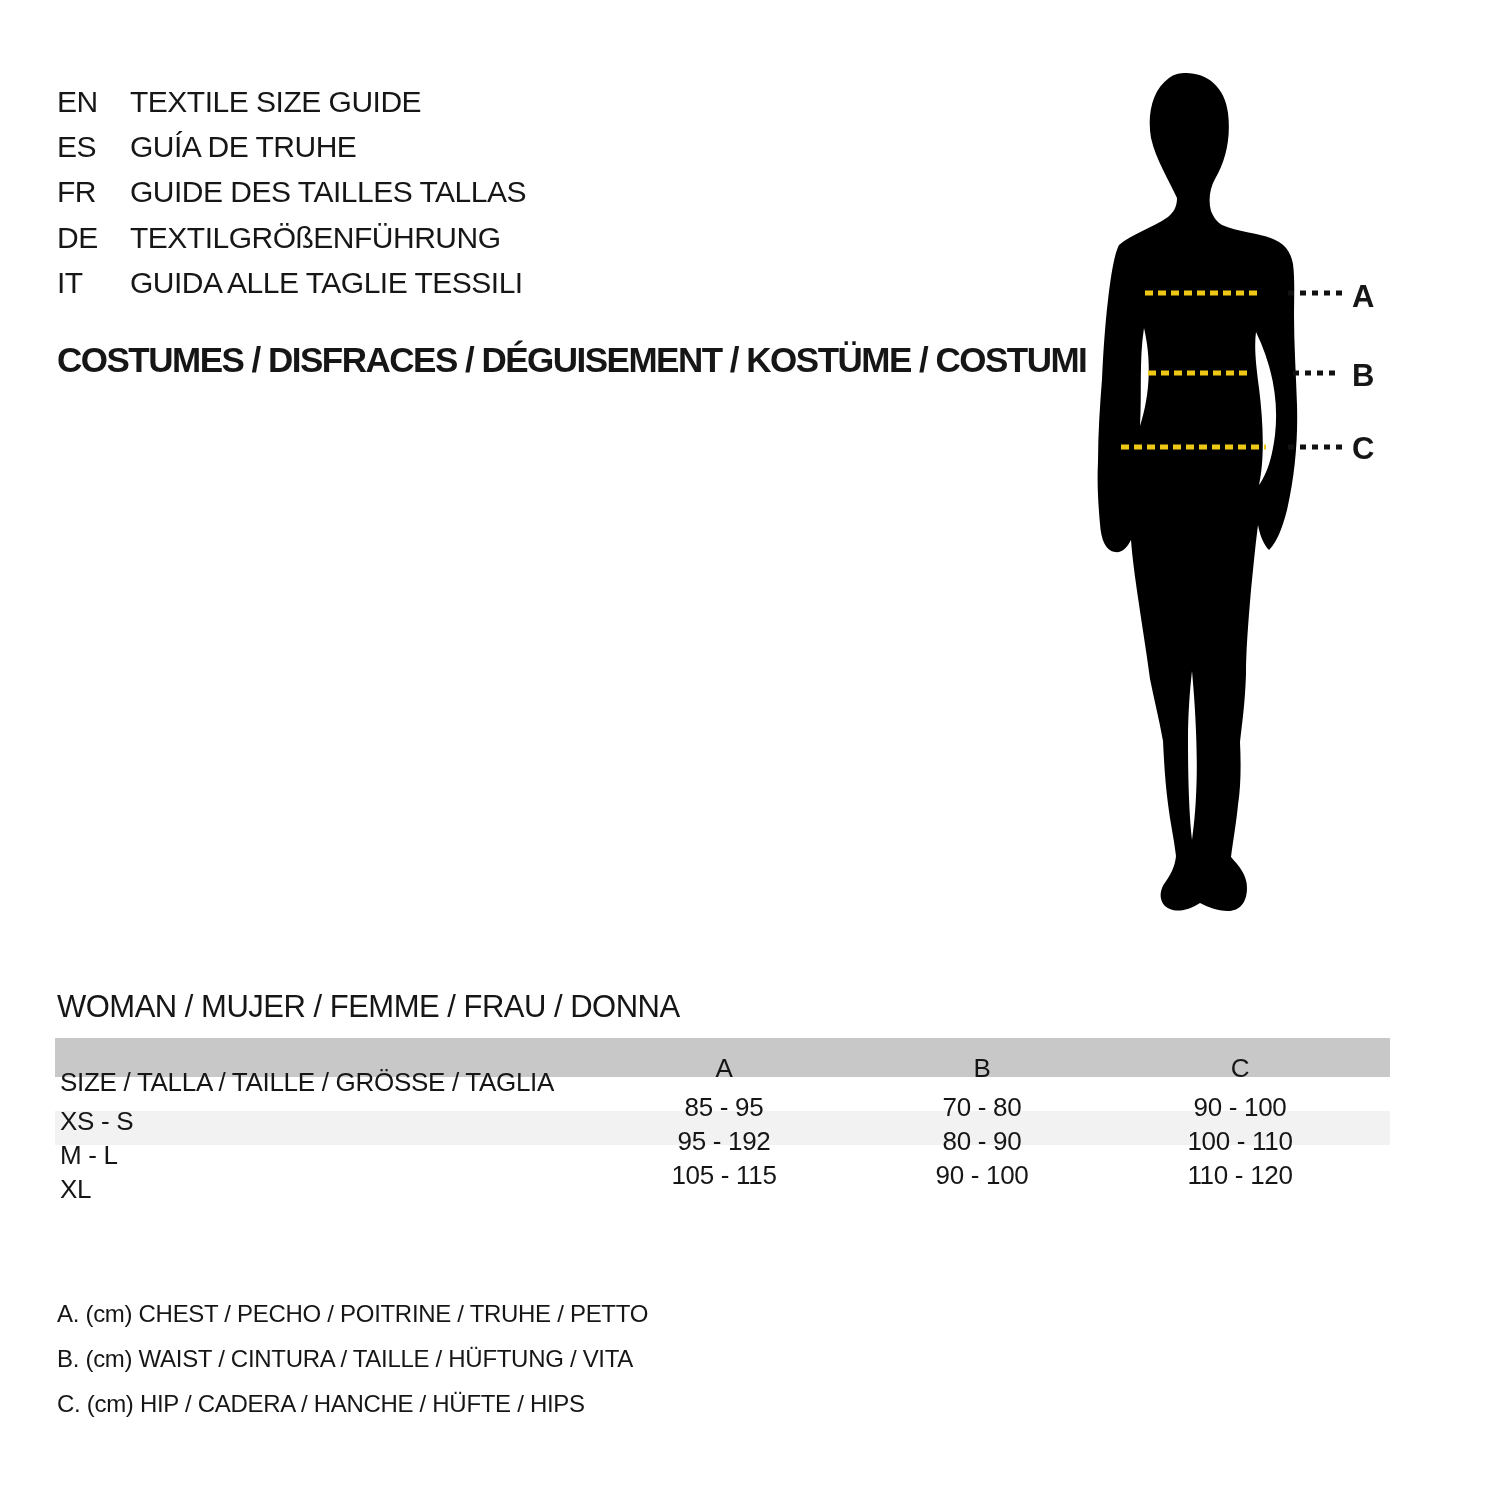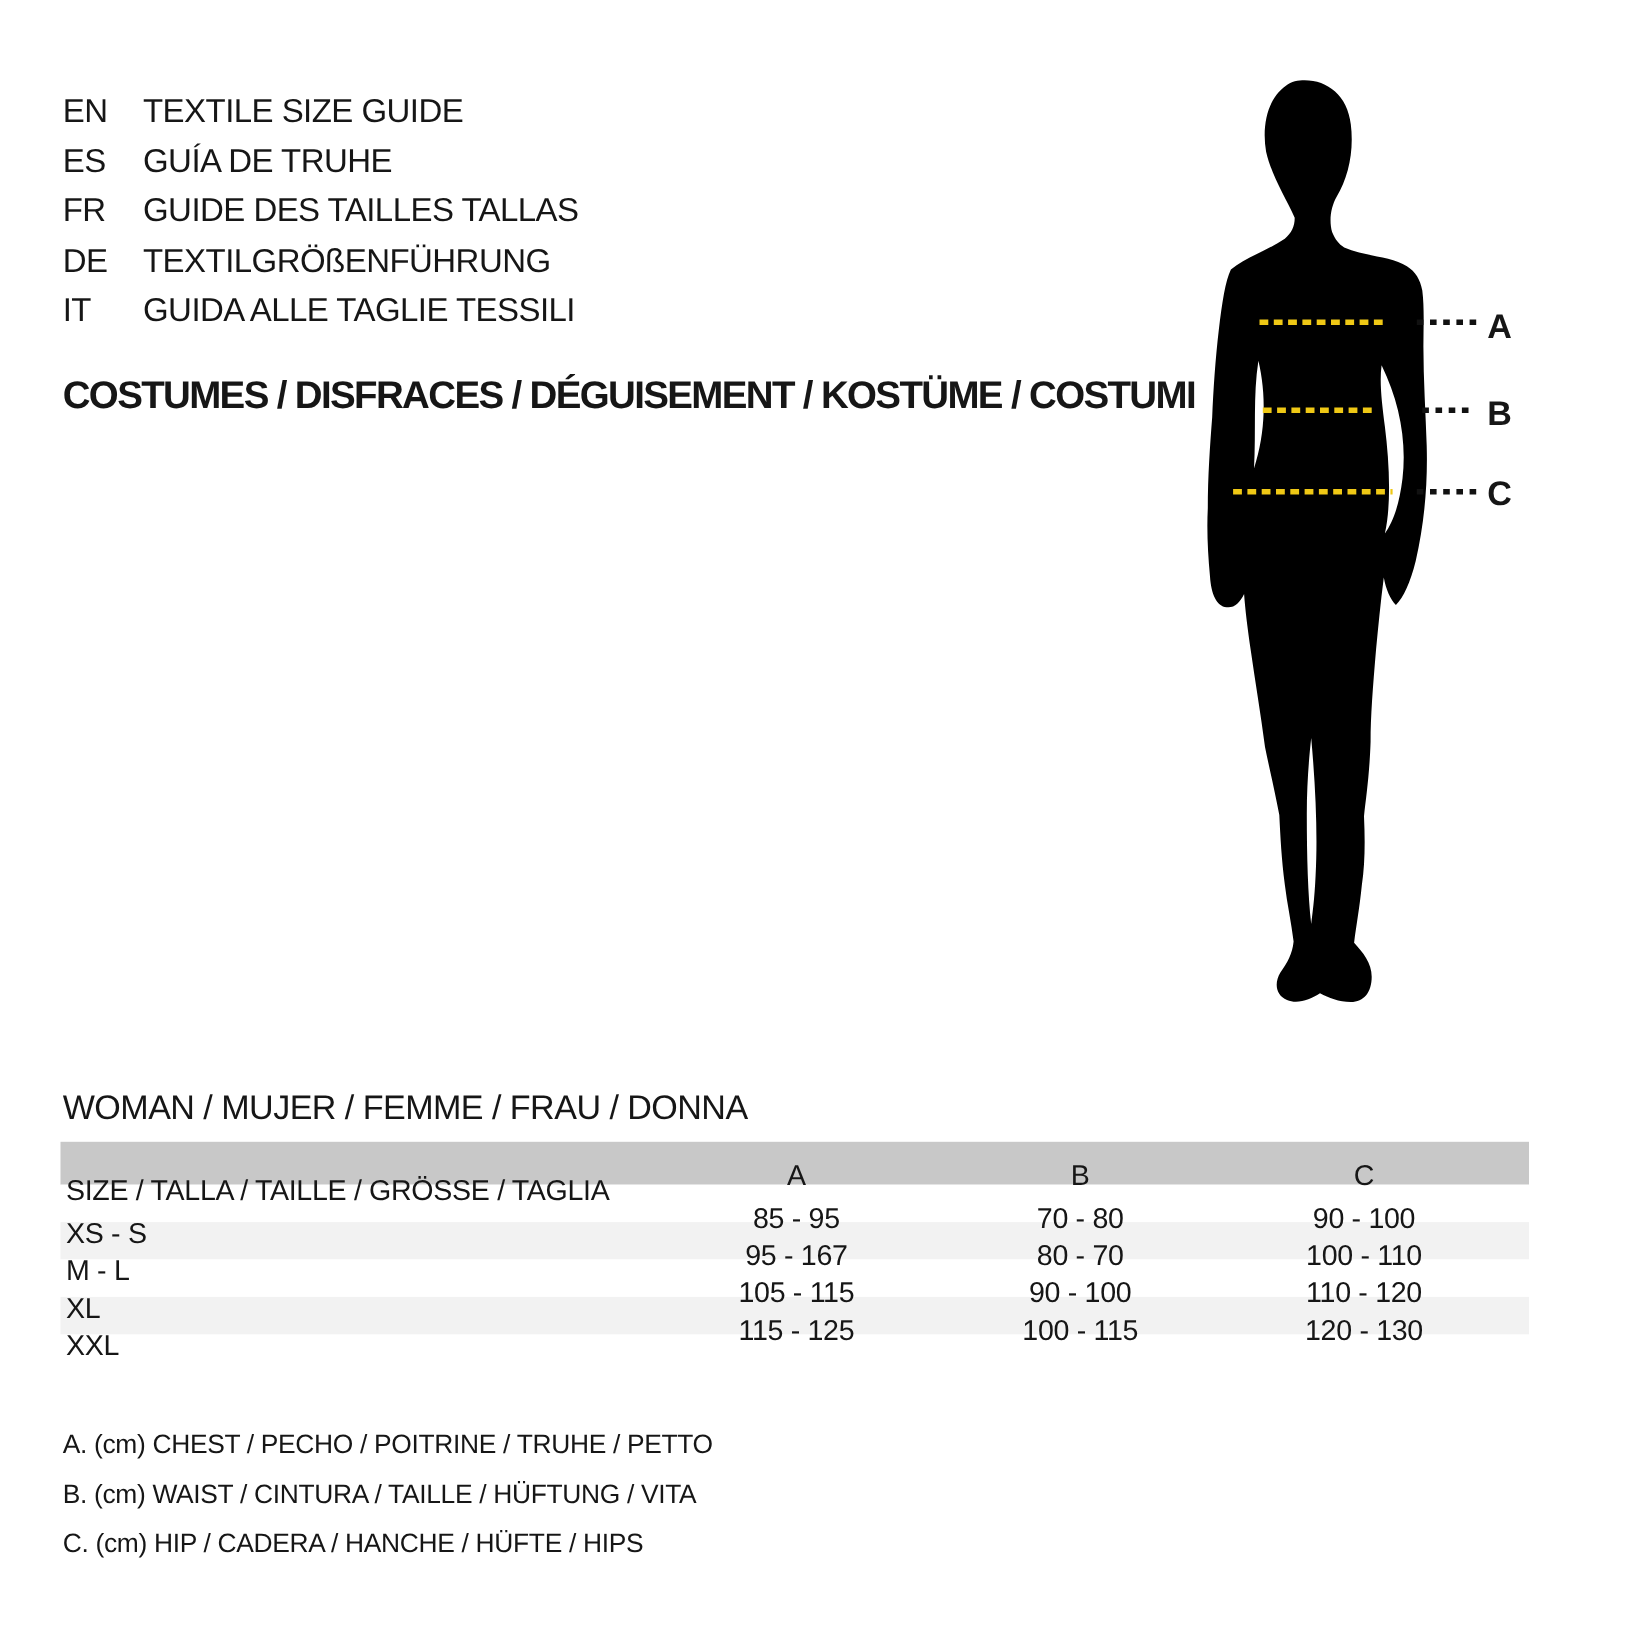--- a/index.html
+++ b/index.html
@@ -139,37 +139,30 @@
     </div>
     <div class="t-row t-data">
       <div class="cell-size">XS - S</div>
       <div class="cell-val">85 - 95</div>
       <div class="cell-val">70 - 80</div>
       <div class="cell-val">90 - 100</div>
       <div></div>
     </div>
     <div class="t-row t-data alt">
       <div class="cell-size">M - L</div>
-      <div class="cell-val">95 - 167</div>
-      <div class="cell-val">80 - 70</div>
+      <div class="cell-val">95 - 192</div>
+      <div class="cell-val">80 - 90</div>
       <div class="cell-val">100 - 110</div>
       <div></div>
     </div>
     <div class="t-row t-data">
       <div class="cell-size">XL</div>
       <div class="cell-val">105 - 115</div>
       <div class="cell-val">90 - 100</div>
       <div class="cell-val">110 - 120</div>
-      <div></div>
-    </div>
-    <div class="t-row t-data alt">
-      <div class="cell-size">XXL</div>
-      <div class="cell-val">115 - 125</div>
-      <div class="cell-val">100 - 115</div>
-      <div class="cell-val">120 - 130</div>
       <div></div>
     </div>
   </div>
 
   <div class="legend">
     <div class="legend-line">A. (cm) CHEST / PECHO / POITRINE / TRUHE / PETTO</div>
     <div class="legend-line">B. (cm) WAIST / CINTURA / TAILLE / HÜFTUNG / VITA</div>
     <div class="legend-line">C. (cm) HIP / CADERA / HANCHE / HÜFTE / HIPS</div>
   </div>
 

